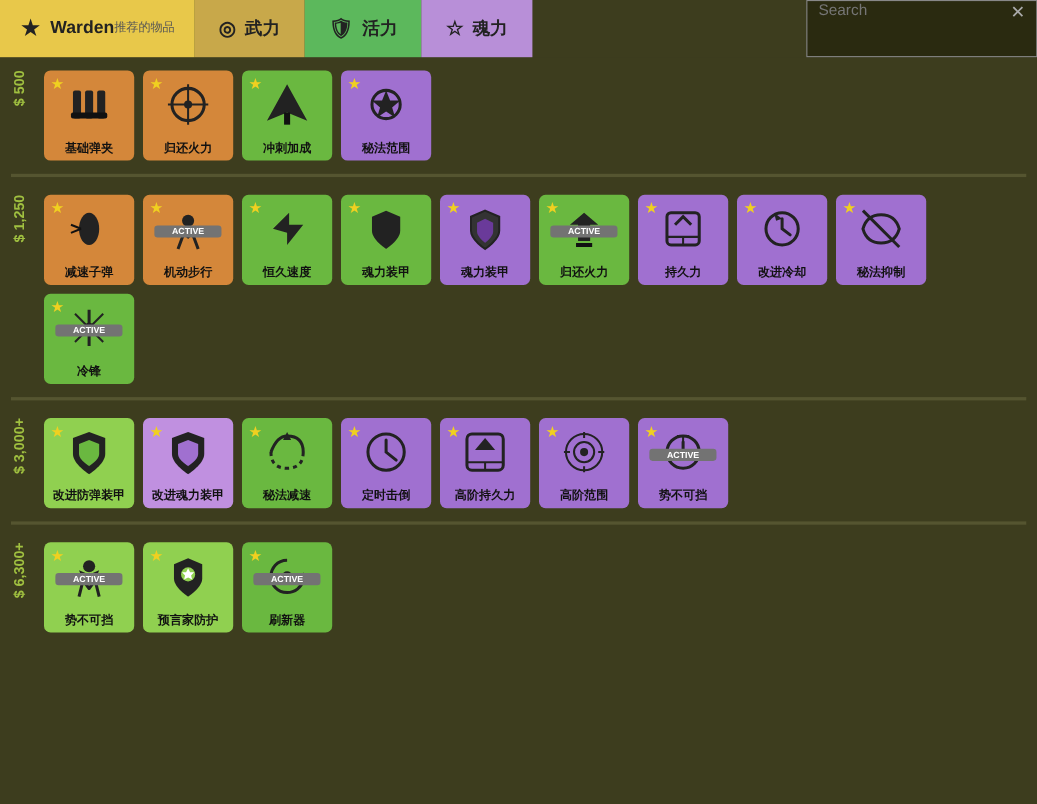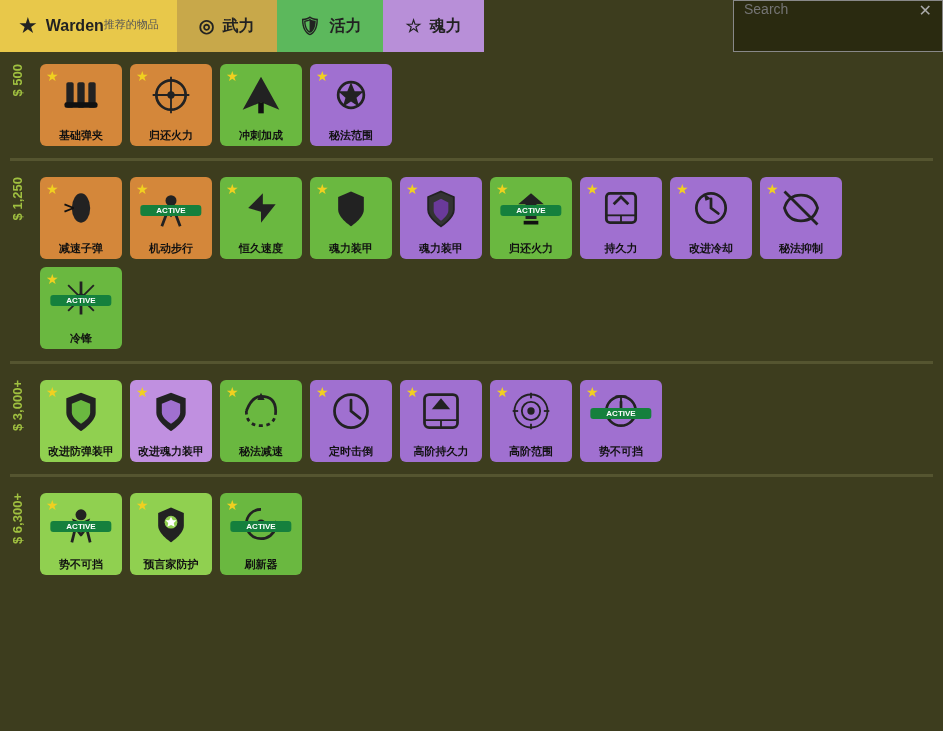--- a/index.html
+++ b/index.html
@@ -138,21 +138,21 @@
       top: 4px;
       left: 6px;
       color: #f0d020;
       font-size: 14px;
     }
     .item-card .active-badge {
       position: absolute;
       top: 28px;
       left: 50%;
       transform: translateX(-50%);
-      background: #15803d;
+      background: #737373;
       color: #fff;
       font-size: 8px;
       padding: 1px 16px;
       border-radius: 3px;
       font-weight: bold;
       white-space: nowrap;
     }
     .item-card .icon-area {
       font-size: 30px;
       line-height: 1;

